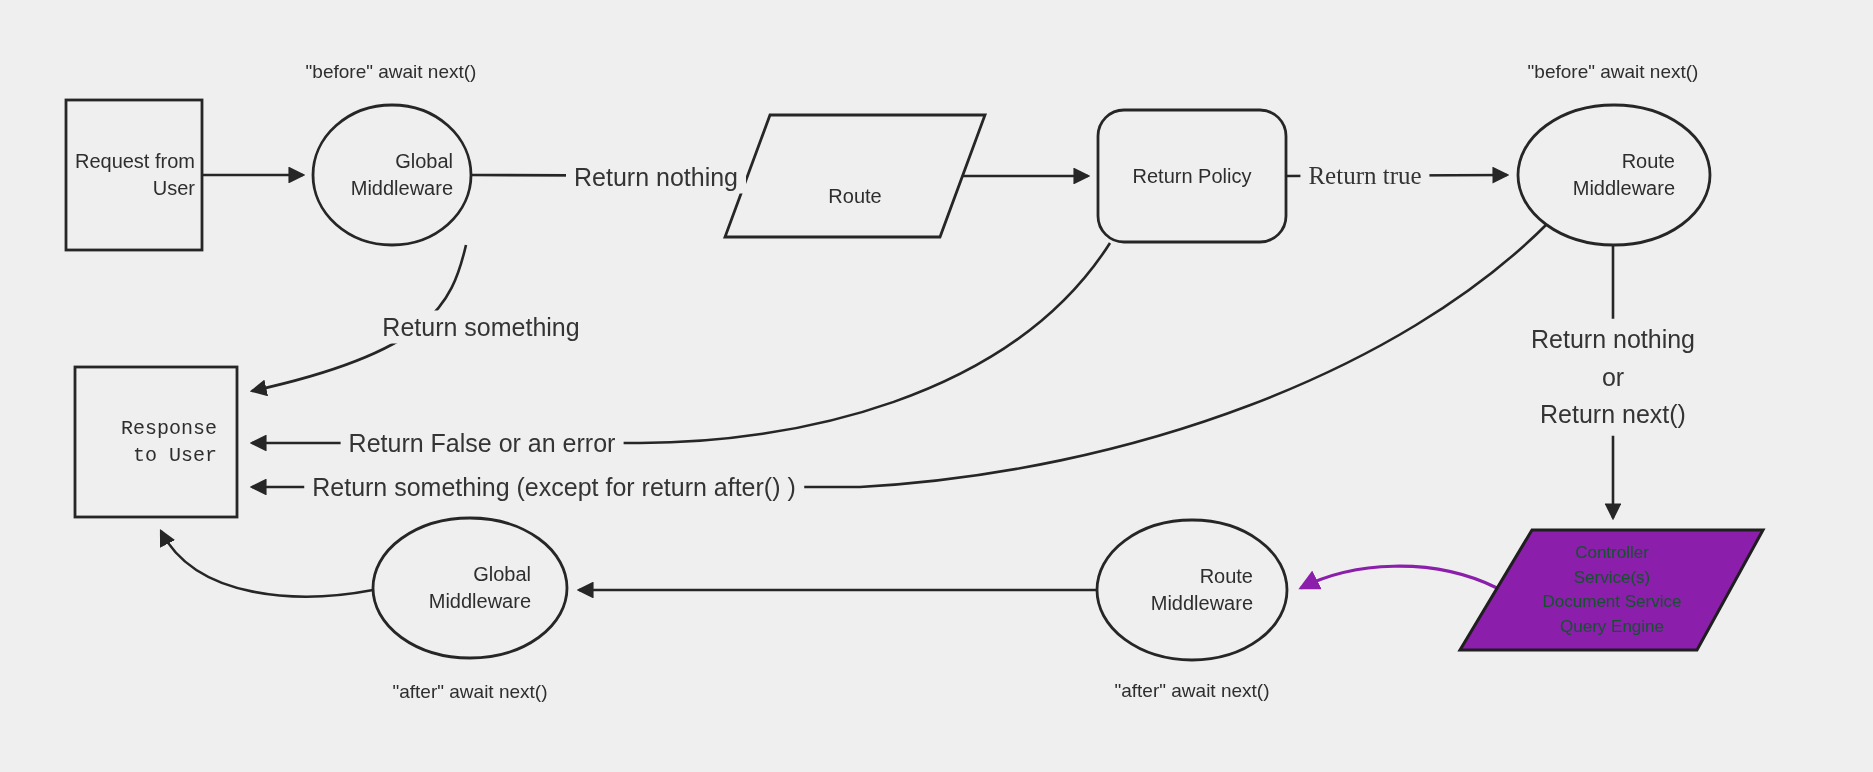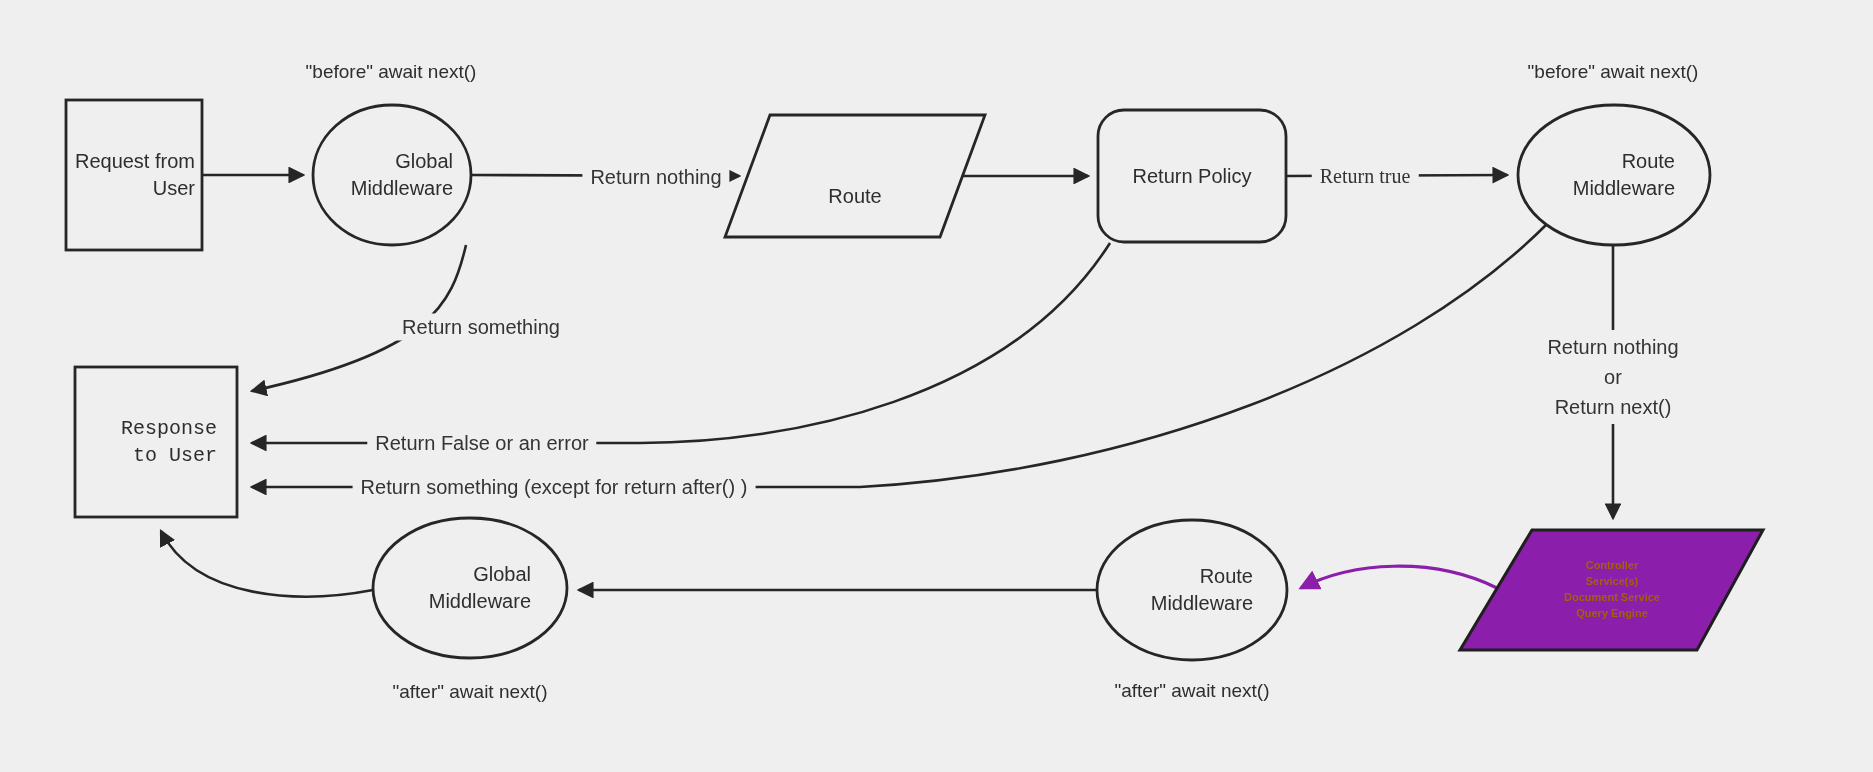--- a/index.html
+++ b/index.html
@@ -28,21 +28,21 @@
     font-size: 20px;
     line-height: 1.35;
     color: #2e2e2e;
   }
   .node-label.narrow { width: 122px; text-align: right; }
 
   
   .edge-label {
     position: absolute;
     transform: translate(-50%, -50%);
-    font-size: 20px;
+    font-size: 25px;
     color: #343434;
     background: #efefef;
     padding: 2px 8px;
     white-space: nowrap;
     text-align: center;
   }
   .edge-label.multiline {
     white-space: pre-line;
     line-height: 1.5;
   }
@@ -52,23 +52,23 @@
     position: absolute;
     transform: translate(-50%, -50%);
     font-size: 19px;
     color: #2e2e2e;
     white-space: nowrap;
   }
 
   .controller-label {
     position: absolute;
     transform: translate(-50%, -50%);
-    font-size: 11px;
-    font-weight: 700;
-    color: #a16207;
+    font-size: 17px;
+    font-weight: 400;
+    color: #14532d;
     text-align: center;
     line-height: 1.45;
     white-space: pre-line;
   }
 </style>
 </head>
 <body>
 
 <div class="canvas">
 

